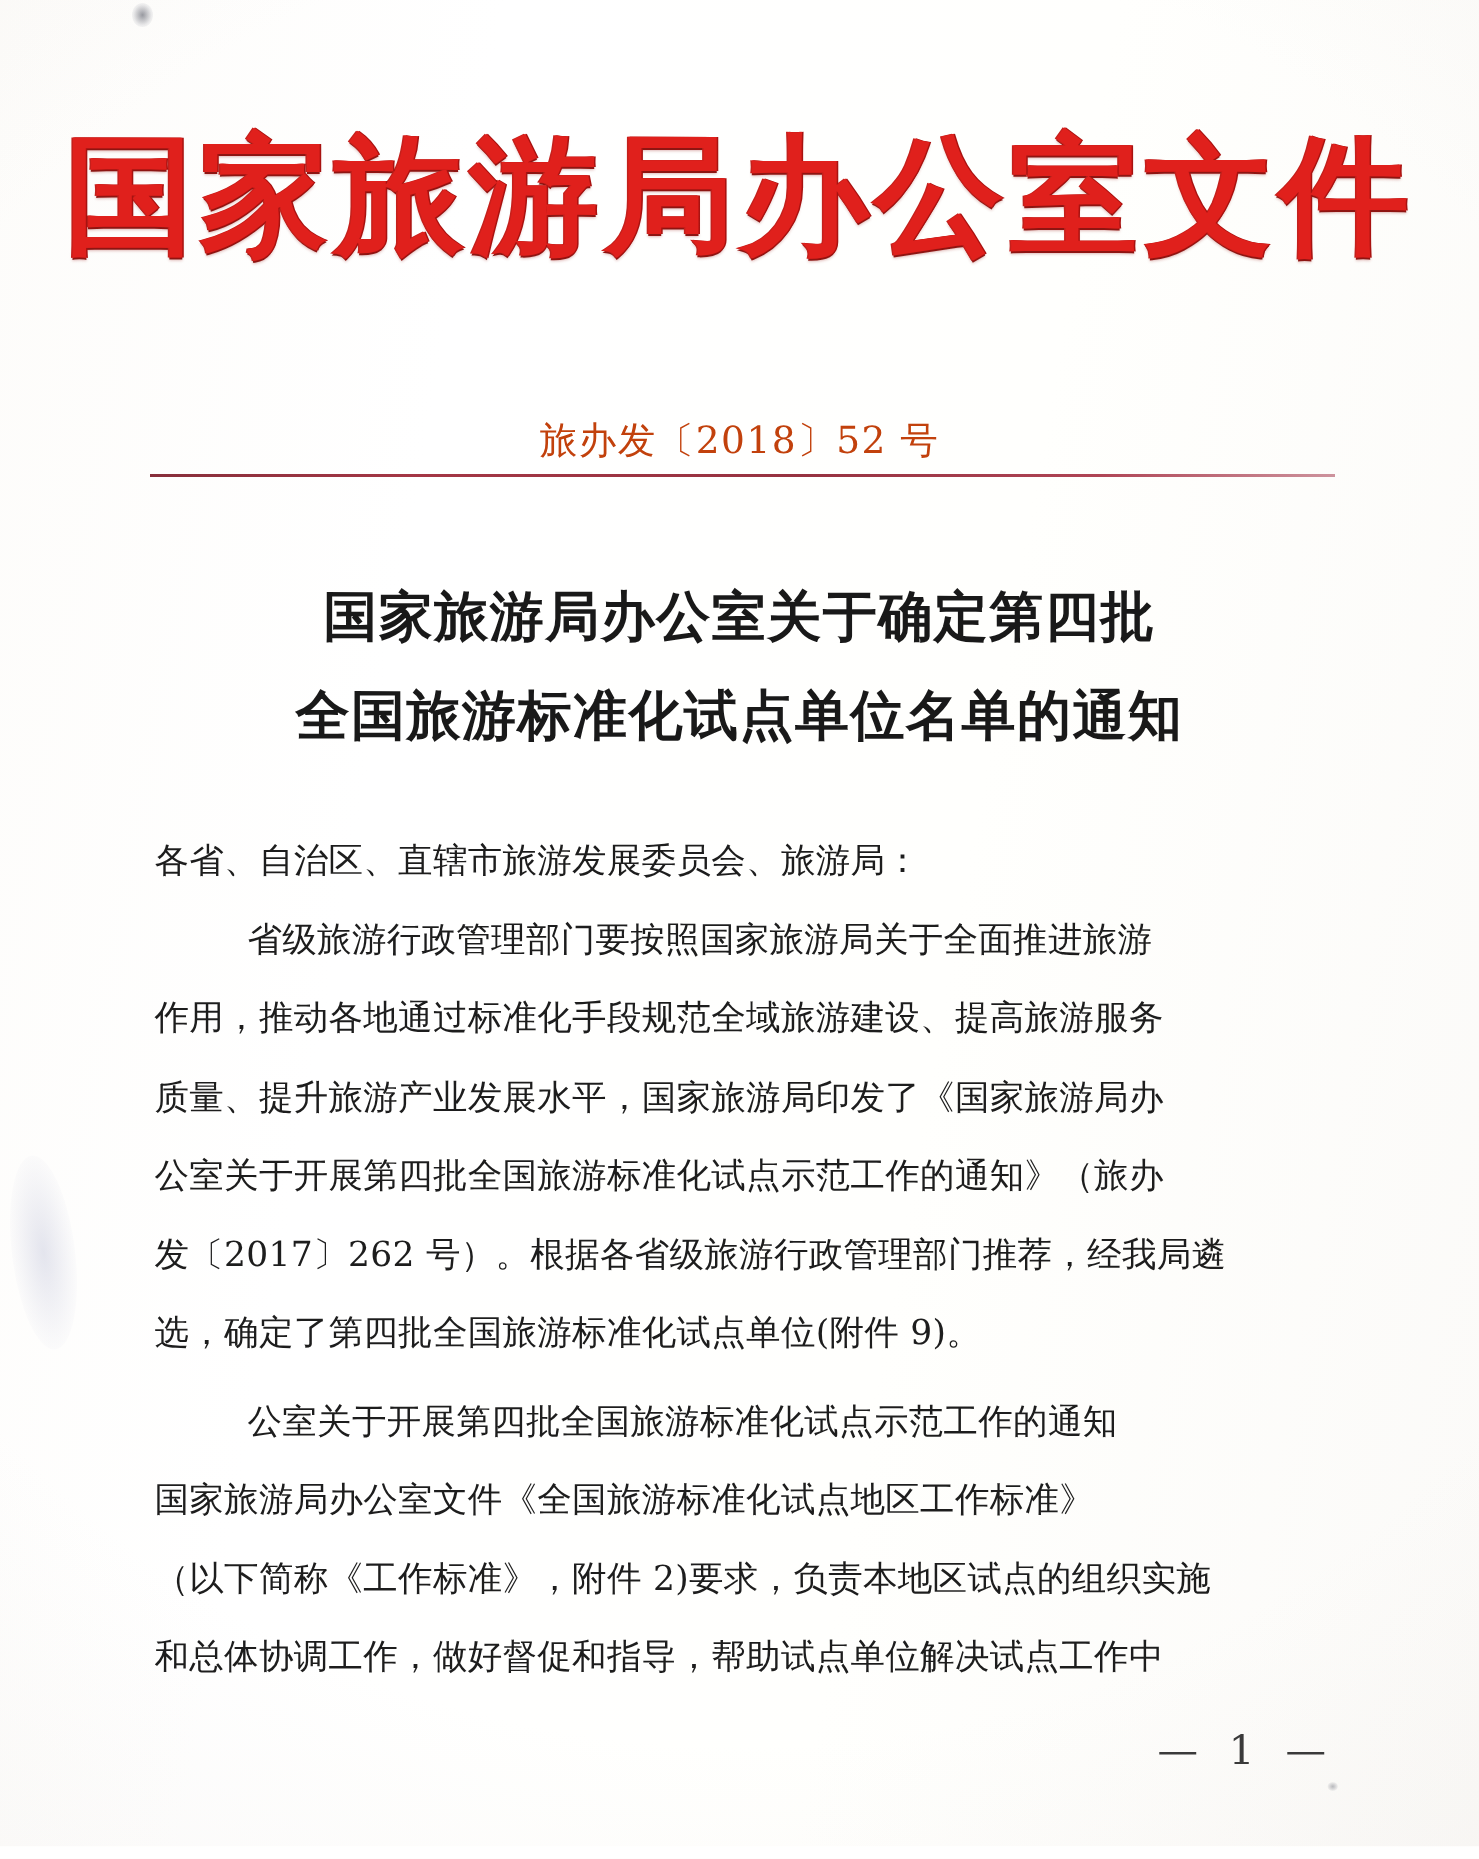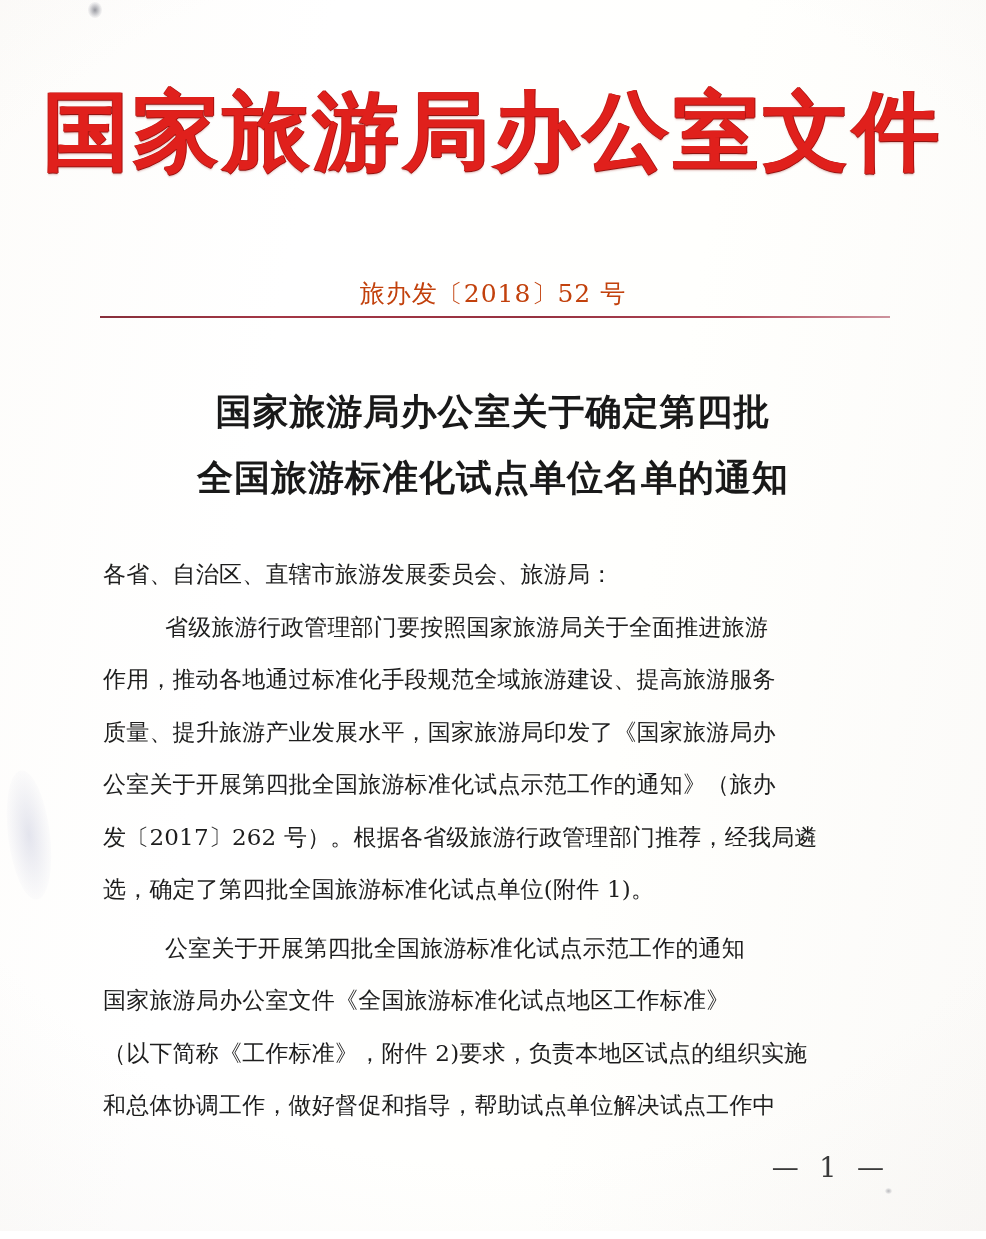--- a/index.html
+++ b/index.html
@@ -157,21 +157,21 @@
 
   <div id="body-block">
 
     <span class="doc-line">各省、自治区、直辖市旅游发展委员会、旅游局：</span>
 
     <span class="doc-line indent">省级旅游行政管理部门要按照国家旅游局关于全面推进旅游</span>
     <span class="doc-line">作用，推动各地通过标准化手段规范全域旅游建设、提高旅游服务</span>
     <span class="doc-line">质量、提升旅游产业发展水平，国家旅游局印发了《国家旅游局办</span>
     <span class="doc-line">公室关于开展第四批全国旅游标准化试点示范工作的通知》（旅办</span>
     <span class="doc-line">发〔2017〕262 号）。根据各省级旅游行政管理部门推荐，经我局遴</span>
-    <span class="doc-line">选，确定了第四批全国旅游标准化试点单位(附件 1)。</span>
+    <span class="doc-line">选，确定了第四批全国旅游标准化试点单位(附件 9)。</span>
 
     <div class="para-gap"></div>
 
     <span class="doc-line indent">公室关于开展第四批全国旅游标准化试点示范工作的通知</span>
     <span class="doc-line">国家旅游局办公室文件《全国旅游标准化试点地区工作标准》</span>
     <span class="doc-line">（以下简称《工作标准》，附件 2)要求，负责本地区试点的组织实施</span>
     <span class="doc-line">和总体协调工作，做好督促和指导，帮助试点单位解决试点工作中</span>
 
   </div>
 

